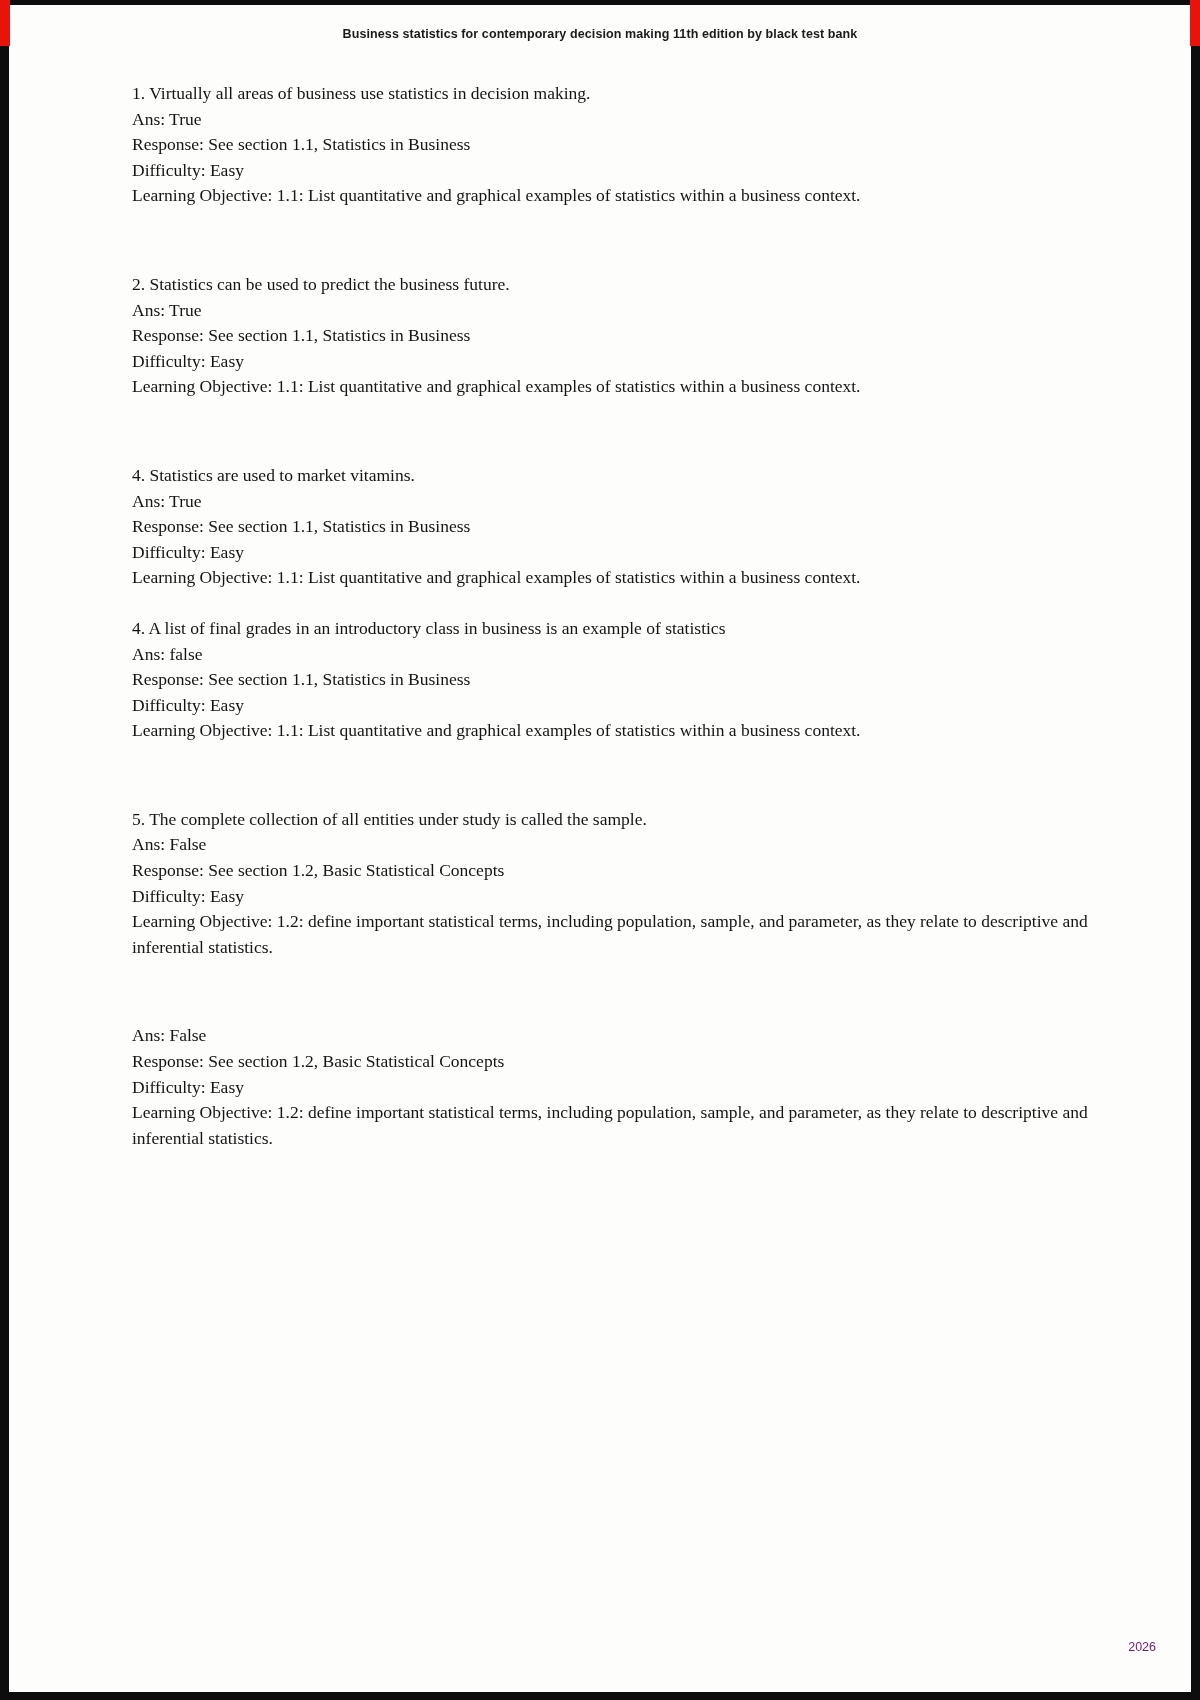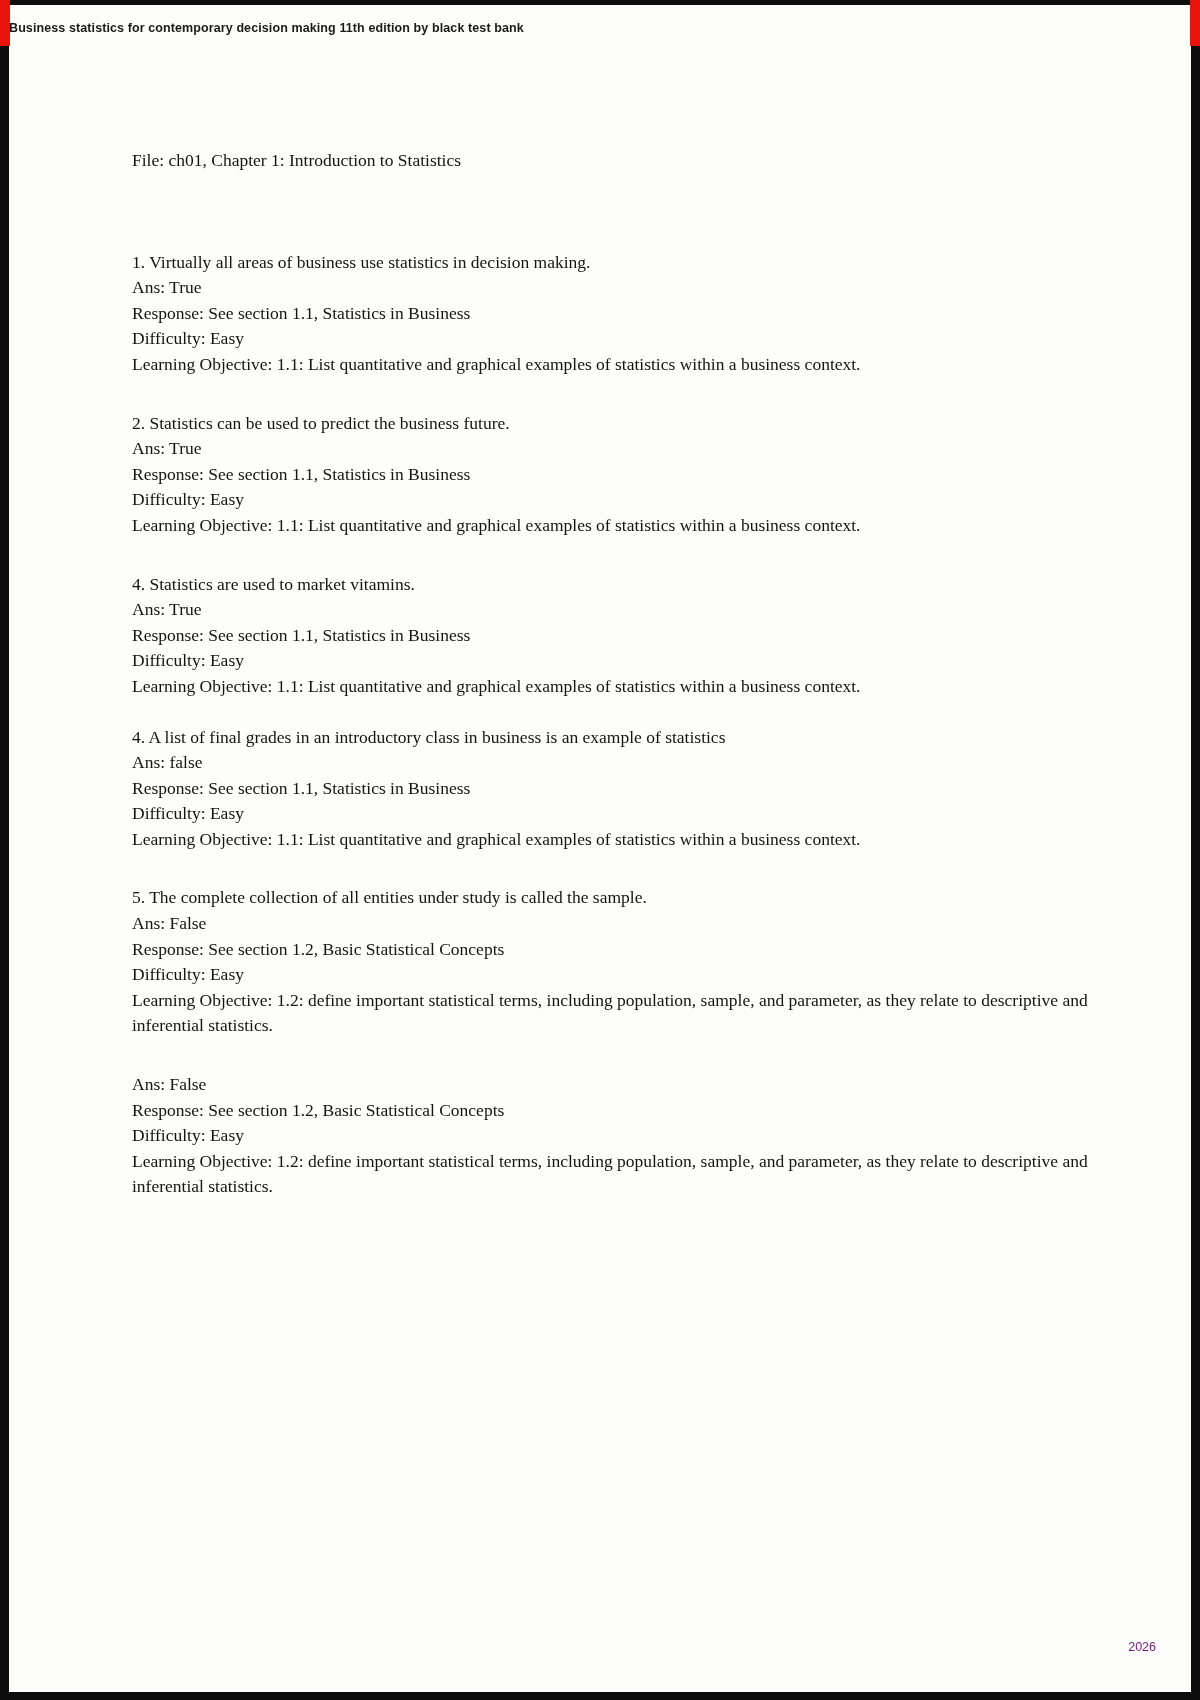--- a/index.html
+++ b/index.html
@@ -25,22 +25,22 @@
     top: 0;
     width: 10px;
     height: 46px;
     background: #e8140c;
     z-index: 5;
   }
   .corner-mark.left { left: 0; }
   .corner-mark.right { right: 0; }
 
   .doc-header {
-    text-align: left;
-    padding-top: 16px;
+    text-align: center;
+    padding-top: 22px;
     font-family: "Liberation Sans", sans-serif;
     font-size: 12.5px;
     font-weight: 600;
     color: #1a1a1a;
     letter-spacing: 0.1px;
   }
 
   .content {
     position: absolute;
     left: 123px;
@@ -54,21 +54,21 @@
   .file-line {
     margin-top: 143px;
   }
   .section-line {
     margin-top: 51px;
   }
   .questions {
     margin-top: 76px;
   }
   .question {
-    margin-top: 33px;
+    margin-top: 63px;
   }
   .question:first-child {
     margin-top: 0;
   }
   
   .question:nth-child(4) {
     margin-top: 25px;
   }
   .q-line {
     white-space: normal;
@@ -88,21 +88,20 @@
 
 <div class="corner-mark left"></div>
 <div class="corner-mark right"></div>
 
 <div class="page">
 
   <div class="doc-header">Business statistics for contemporary decision making 11th edition by black test bank</div>
 
   <div class="content">
 
-    <div class="file-line">File: ch01, Chapter 1: Introduction to Statistics</div>
 
 
     <div class="questions" id="questions-container">
   <div class="question">
     <div class="q-line">1. Virtually all areas of business use statistics in decision making.</div>
     <div class="q-line">Ans: True</div>
     <div class="q-line">Response: See section 1.1, Statistics in Business</div>
     <div class="q-line">Difficulty: Easy</div>
     <div class="q-line">Learning Objective: 1.1: List quantitative and graphical examples of statistics within a business context.</div>
   </div>

